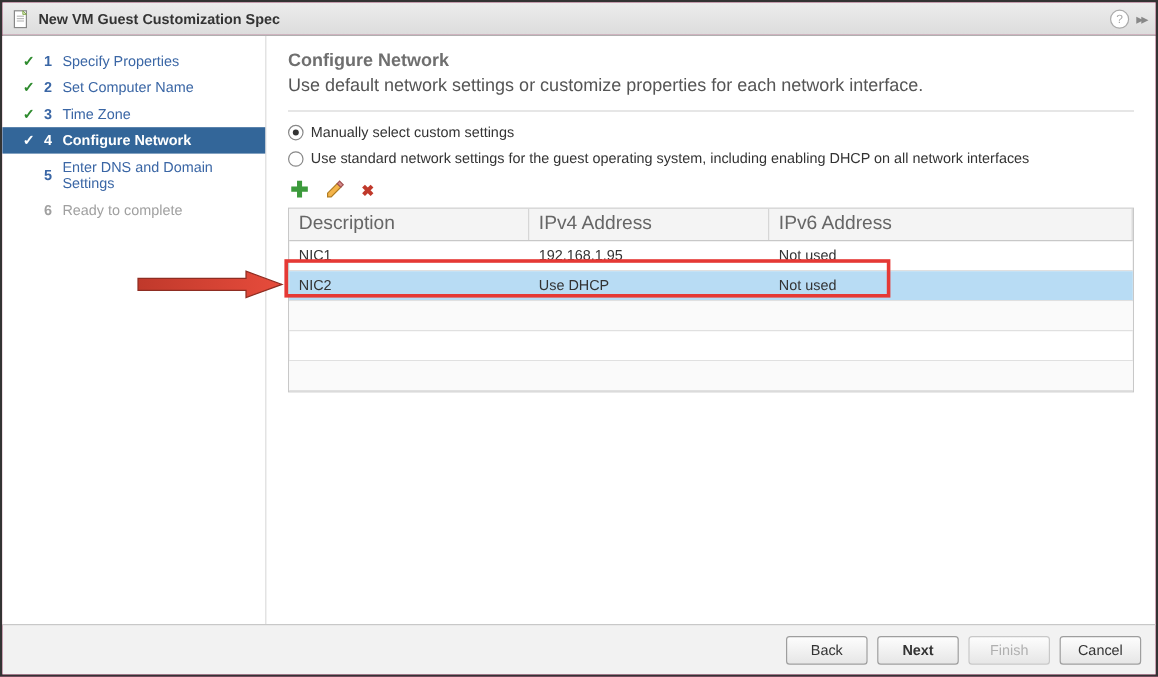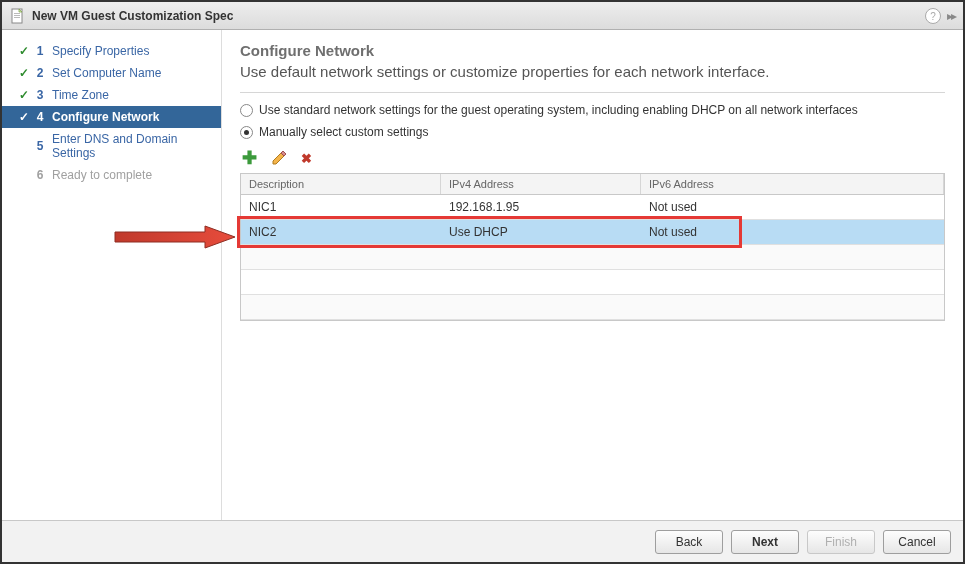--- a/index.html
+++ b/index.html
@@ -38,21 +38,21 @@
     .radio:checked::after { content:""; width:5px; height:5px; background:#333; border-radius:50%; position:absolute; top:3px; left:3px; }
 
     
     .toolbar { display:flex; gap:14px; align-items:center; margin:8px 0 4px 0; padding-left:2px; }
     .toolbar .plus { color:#3c9a3c; font-size:18px; font-weight:bold; cursor:pointer; }
     .toolbar .x { color:#c0392b; font-weight:bold; cursor:pointer; font-size:13px; }
 
     
     .table-wrap { border:1px solid #c8c8c8; }
     .thead { display:flex; background:#f4f4f4; border-bottom:1px solid #c8c8c8; }
-    .th { font-size:11px; color:#666; padding:4px 8px; border-right:1px solid #d6d6d6; }
+    .th { font-size:16px; color:#666; padding:4px 8px; border-right:1px solid #d6d6d6; }
     .col1 { width:200px; } .col2 { width:200px; } .col3 { flex:1; }
     .trow { display:flex; height:25px; align-items:center; border-bottom:1px solid #e0e0e0; font-size:12px; color:#333;justify-content:center; }
     .trow .td { padding:0 8px; }
     .trow.alt { background:#fafafa; }
     .trow.selected { background:#b8dcf4; }
     .trow.empty { font-size:0; }
     .highlight-box { position:absolute; border:3px solid #e53935; pointer-events:none; }
 
     
     .arrow-svg { position:absolute; pointer-events:none; }
@@ -127,27 +127,27 @@
       </defs>
       <polygon points="5,9 95,9 95,3 125,14 95,25 95,19 5,19" fill="url(#ag)" stroke="#8e2d22" stroke-width="1"></polygon>
     </svg>
 
     <div class="main">
       <h2>Configure Network</h2>
       <div class="subtitle">Use default network settings or customize properties for each network interface.</div>
       <hr class="hr">
 
       <label class="radio-row">
-        <input type="radio" class="radio" name="net" style="">
-        <span>Use standard network settings for the guest operating system, including enabling DHCP on all network interfaces</span>
+        <input type="radio" class="radio" name="net" checked="" style="">
+        <span>Manually select custom settings</span>
       </label>
 
       <label class="radio-row">
-        <input type="radio" class="radio" name="net" checked="" style="">
-        <span>Manually select custom settings</span>
+        <input type="radio" class="radio" name="net" style="">
+        <span>Use standard network settings for the guest operating system, including enabling DHCP on all network interfaces</span>
       </label>
 
       <div class="toolbar">
         <span class="plus">✚</span>
         <svg width="16" height="16">
           <polygon points="2,14 2,11 10,3 13,6 5,14" fill="#f4b44a" stroke="#b07c20" stroke-width="1"></polygon>
           <polygon points="10,3 12,1 15,4 13,6" fill="#d78b8b" stroke="#a05050" stroke-width="1"></polygon>
         </svg>
         <span class="x">✖</span>
       </div>

